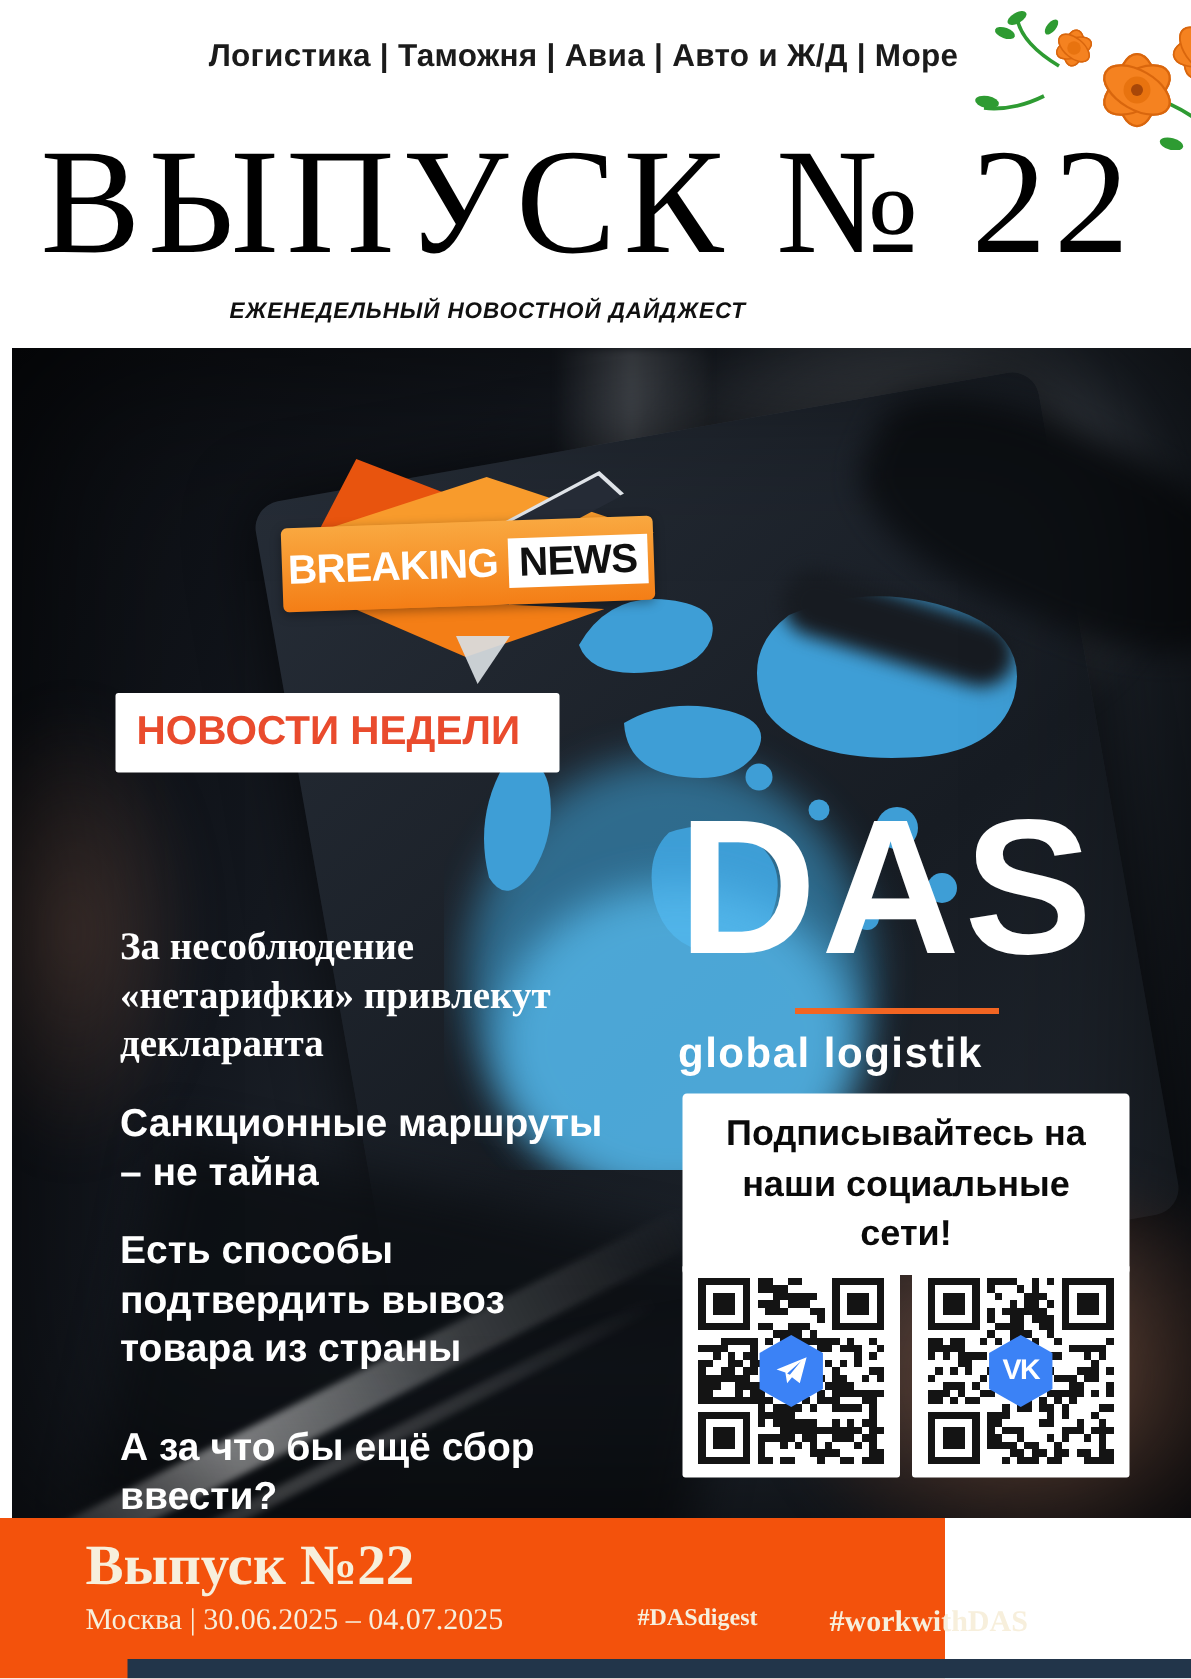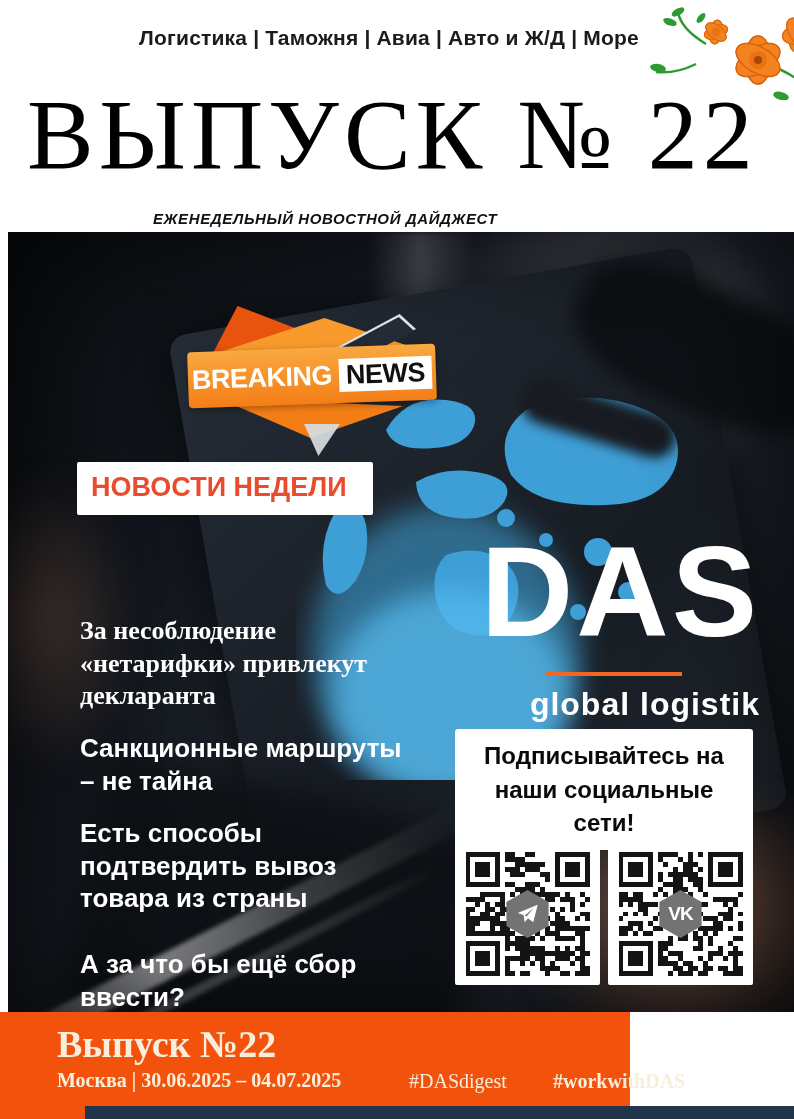--- a/index.html
+++ b/index.html
@@ -7,21 +7,21 @@
         font-family:"Liberation Sans",sans-serif;padding-left:24px;}
 
   
   .categories{position:absolute;top:26px;left:0;width:778px;text-align:center;
     font-size:21px;font-weight:bold;color:#1b1b1b;letter-spacing:.2px;}
   .flowers{position:absolute;top:4px;right:0;width:172px;height:96px;}
   .title{position:absolute;top:70px;left:12px;right:10px;margin:15px;white-space:nowrap;
     font-family:"Liberation Serif",serif;font-weight:normal;font-size:100px;line-height:1.0;
     letter-spacing:5px;color:#000;}
   .subtitle{position:absolute;top:199px;left:153px;font-size:15px;font-style:italic;
-    font-weight:bold;color:#111;letter-spacing:.6px;margin-top:11px;}
+    font-weight:bold;color:#111;letter-spacing:.6px;}
 
   
   .photo{position:absolute;top:232px;left:8px;width:786px;height:780px;overflow:hidden;
     background:linear-gradient(115deg,#0a0c10 0%,#14181f 30%,#242b34 55%,#11151b 100%);}
   .photo::after{content:"";position:absolute;inset:0;box-shadow:inset 0 0 130px rgba(0,0,0,.75);pointer-events:none;}
   .ph-grey-tr{position:absolute;left:52%;top:-6%;width:48%;height:42%;
     background:radial-gradient(ellipse at center,rgba(168,172,178,.62),transparent 70%);filter:blur(8px);}
   .ph-panel{position:absolute;left:46%;top:0;width:13%;height:32%;
     background:linear-gradient(90deg,rgba(90,95,102,0),rgba(135,140,147,.5),rgba(60,64,70,.2));filter:blur(3px);}
   .ph-tablet{position:absolute;left:205px;top:55px;width:530px;height:570px;border-radius:18px;
@@ -73,46 +73,46 @@
   .kicker{color:#e94b2d;font-weight:bold;font-size:27px;line-height:1.15;}
   .nb-headline{color:#0b0b0b;font-weight:bold;font-size:26px;line-height:1.22;margin-top:2px;}
   .hl{position:absolute;left:72px;width:330px;color:#fff;font-weight:bold;font-size:26px;
     line-height:1.25;z-index:5;}
   .hl1{top:383px;font-family:Liberation Serif, serif;}
   .hl2{top:500px;}
   .hl3{top:585px;}
   .hl4{top:716px;}
 
   
-  .logo{position:absolute;left:460px;top:296px;width:292px;text-align:right;z-index:5;color:#fff;}
+  .logo{position:absolute;left:444px;top:296px;width:292px;text-align:left;z-index:5;color:#fff;}
   .logo-word{font-size:128px;font-weight:bold;letter-spacing:3px;line-height:1.0;}
   .logo-rule{width:136px;height:4px;background:#f26522;margin:16px auto 10px auto;}
-  .logo-tag{font-size:32px;font-weight:bold;letter-spacing:1px;}
+  .logo-tag{font-size:28px;font-weight:bold;letter-spacing:1px;}
 
   
   .socialbox{position:absolute;left:447px;top:497px;width:298px;background:#fff;z-index:5;
     color:#0a0a0a;font-weight:bold;font-size:24px;line-height:1.4;text-align:center;
     padding:10px 8px;box-sizing:border-box;border-radius:3px;}
   .qr-row{position:absolute;left:447px;top:611px;width:298px;display:flex;gap:8px;z-index:5;}
   .qr-card{position:relative;width:145px;height:142px;background:#fff;border-radius:2px;
     box-sizing:border-box;padding:9px;}
   .qr-grid{width:127px;height:124px;}
   .qr-grid svg{width:100%;height:100%;}
   .qr-icon{position:absolute;left:50%;top:50%;width:48px;height:48px;margin:-24px 0 0 -24px;
-    background:#737373;clip-path:polygon(50% 0%,94% 25%,94% 75%,50% 100%,6% 75%,6% 25%);
+    background:#3b82f6;clip-path:polygon(50% 0%,94% 25%,94% 75%,50% 100%,6% 75%,6% 25%);
     display:flex;align-items:center;justify-content:center;}
   .qr-icon svg{width:26px;height:26px;}
   .vk-label{color:#fff;font-weight:bold;font-size:19px;letter-spacing:-1px;}
 
   
   .footer{position:absolute;left:0;top:1012px;width:630px;height:107px;background:#f3520c;
     font-family:"Liberation Serif",serif;}
   .f-issue{position:absolute;left:57px;top:10px;color:#f7efdc;font-weight:bold;font-size:38px;}
-  .f-meta{position:absolute;left:57px;top:57px;color:#f7efdc;font-weight:bold;font-size:20px;}
-  .f-tag1{position:absolute;left:409px;top:58px;color:#f7efdc;font-weight:normal;font-size:20px;}
+  .f-meta{position:absolute;left:57px;top:57px;color:#f7efdc;font-weight:normal;font-size:20px;}
+  .f-tag1{position:absolute;left:425px;top:58px;color:#f7efdc;font-weight:bold;font-size:16px;}
   .f-tag2{position:absolute;left:553px;top:58px;color:#f7efdc;font-weight:bold;font-size:20px;}
   .navy-bar{position:absolute;left:85px;bottom:0;width:709px;height:13px;background:#22354a;}
 </style>
 </head>
 <body>
 
 <div class="page">
 
   <div class="categories">Логистика | Таможня |  Авиа | Авто и Ж/Д | Море</div>
 

